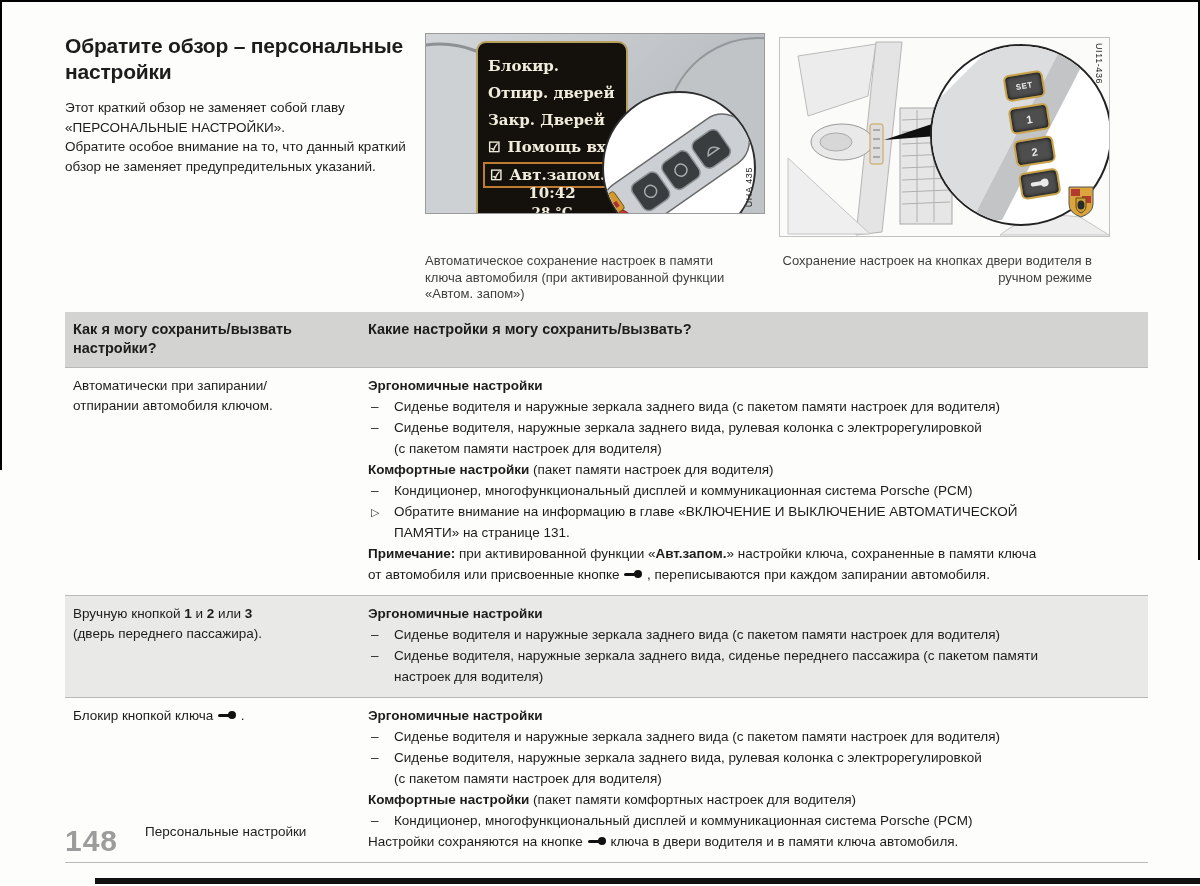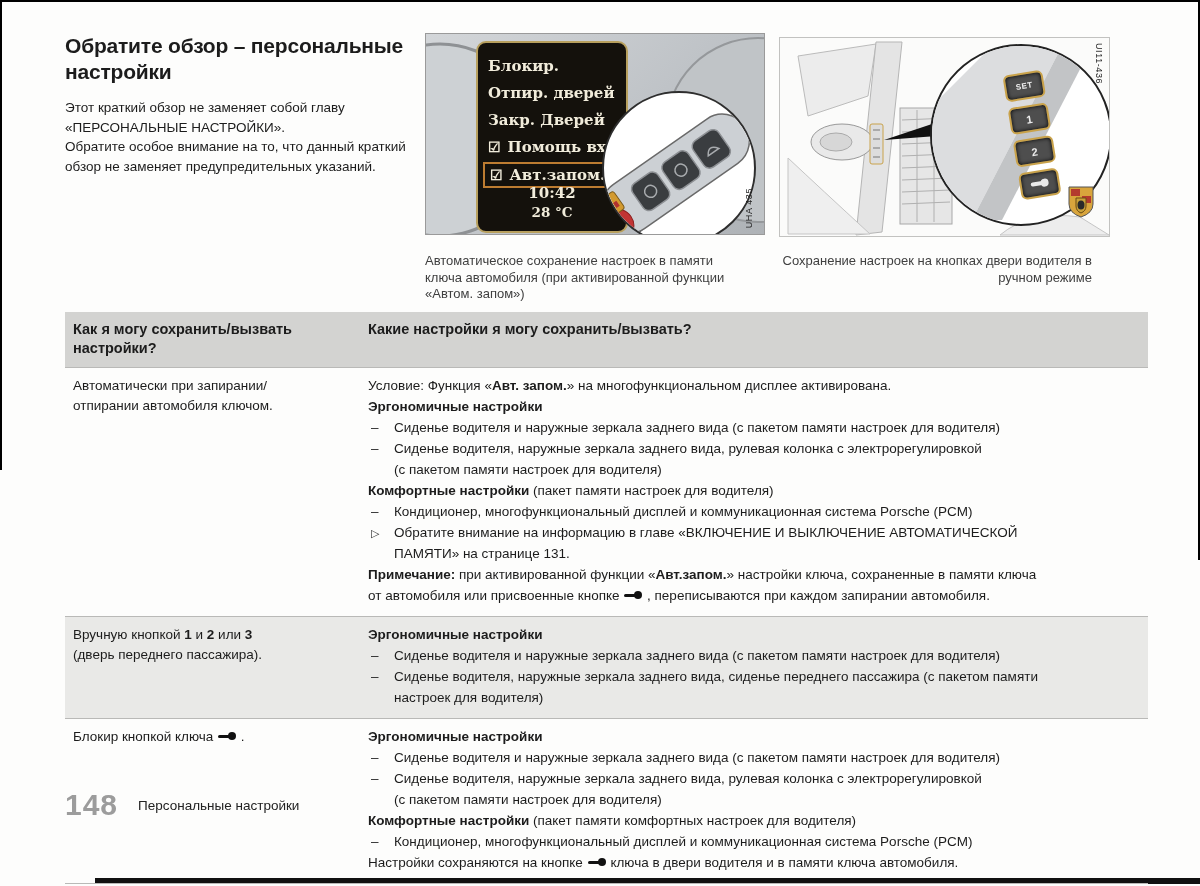--- a/index.html
+++ b/index.html
@@ -15,21 +15,21 @@
   .edge-right{left:1198px;top:0;width:2px;height:560px;}
   .edge-bottom{left:95px;top:878px;width:1105px;height:6px;background:#111;}
 
   
   .intro-col{position:absolute;left:65px;top:33px;width:356px;}
   .page-title{font-size:21px;font-weight:bold;line-height:26px;margin:0 0 13px 0;letter-spacing:-0.2px;}
   .intro-p{font-size:13.5px;line-height:19.5px;margin:0;}
 
   
   .figure{position:absolute;box-sizing:border-box;}
-  .fig-cluster{left:425px;top:33px;width:340px;height:202px;border:1px solid #9a9a9a;
+  .fig-cluster{left:425px;top:33px;width:340px;height:181px;border:1px solid #9a9a9a;
     background:linear-gradient(135deg,#d3d6d9 0%,#bfc3c7 55%,#aeb2b6 100%);overflow:hidden;}
   .fig-door{left:779px;top:37px;width:331px;height:200px;border:1px solid #c2c2c0;background:#fbfbfa;overflow:hidden;}
   .fig-bg{position:absolute;left:0;top:0;}
 
   .cluster-display{position:absolute;left:50px;top:7px;width:152px;height:192px;box-sizing:border-box;
     background:#14110c;border:2px solid #b8a05e;border-radius:10px;padding:9px 0 0 10px;}
   .menu-item{display:flex;align-items:center;gap:7px;height:27px;white-space:nowrap;
     font-family:"DejaVu Serif", serif;font-weight:bold;font-size:15px;color:#f1ecdb;}
   .menu-item .chk{font-size:14px;line-height:1;}
   .menu-item.hl{border:2px solid #bd7c31;box-sizing:border-box;height:26px;width:124px;
@@ -80,21 +80,21 @@
   .b{font-weight:bold;}
 
   
   .key-icon{display:inline-block;width:18px;height:8px;position:relative;vertical-align:middle;margin:0 1px 2px 1px;}
   .key-icon::before{content:"";position:absolute;left:0;top:2.5px;width:12px;height:3.5px;background:#111;border-radius:2px;}
   .key-icon::after{content:"";position:absolute;right:0;top:0;width:8px;height:8px;background:#111;border-radius:50%;}
   .key-icon.white::before{background:#eaeaea;}
   .key-icon.white::after{background:#eaeaea;}
 
   
-  .footer{position:absolute;left:65px;top:788px;display:flex;align-items:center;}
+  .footer{position:absolute;left:65px;top:824px;display:flex;align-items:flex-start;gap:7px;}
   .page-number{font-size:30px;font-weight:bold;color:#9c9c9c;letter-spacing:1px;}
   .footer-section{font-size:13.5px;color:#222;margin-left:20px;}
 </style>
 </head>
 <body>
 
 <div class="edge edge-top"></div>
 <div class="edge edge-left"></div>
 <div class="edge edge-right"></div>
 <div class="edge edge-bottom"></div>
@@ -230,21 +230,20 @@
 
 <div class="qtable">
   <div class="thead">
     <div class="th th-left">Как я могу сохранить/вызвать настройки?</div>
     <div class="th th-right">Какие настройки я могу сохранить/вызвать?</div>
   </div>
   <div>
       <div class="trow">
         <div class="cell-method"><span>Автоматически при запирании/</span><br><span>отпирании автомобиля ключом.</span></div>
         <div class="cell-details">
-          <div class="line text"><span>Условие: Функция «</span><span class="b">Авт. запом.</span><span>» на многофункциональном дисплее активирована.</span></div>
           <div class="line text"><span class="b">Эргономичные настройки</span></div>
           <div class="line dash">
             <span class="marker">–</span>
             <div class="ltext"><span>Сиденье водителя и наружные зеркала заднего вида (с пакетом памяти настроек для водителя)</span></div>
           </div>
           <div class="line dash">
             <span class="marker">–</span>
             <div class="ltext"><span>Сиденье водителя, наружные зеркала заднего вида, рулевая колонка с электрорегулировкой</span><br><span>(с пакетом памяти настроек для водителя)</span></div>
           </div>
           <div class="line text"><span class="b">Комфортные настройки</span><span> (пакет памяти настроек для водителя)</span></div>

